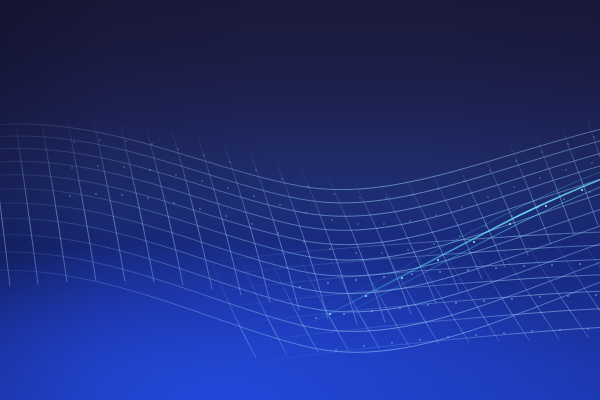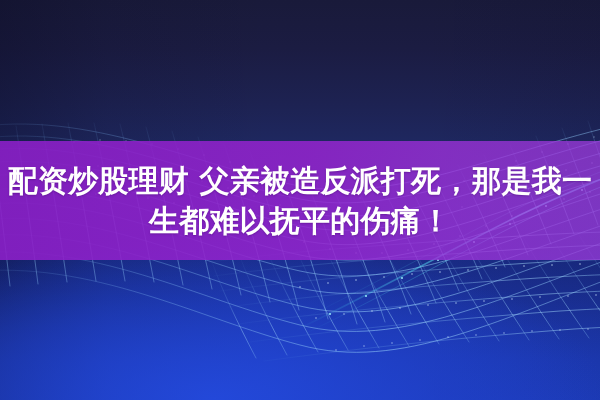--- a/index.html
+++ b/index.html
@@ -315,17 +315,14 @@
             <circle cx="474" cy="242" r="1"></circle>
               <circle cx="510" cy="224" r="1"></circle>
             <circle cx="546" cy="206" r="1"></circle>
               <circle cx="582" cy="190" r="1"></circle>
           </g>
         </g>
       </g>
     </svg>
   </div>
 
-  <div class="title-band">
-    <div class="title-text">配资炒股理财 父亲被造反派打死，那是我一生都难以抚平的伤痛！</div>
-  </div>
 
 </div>
 
 </body></html>

